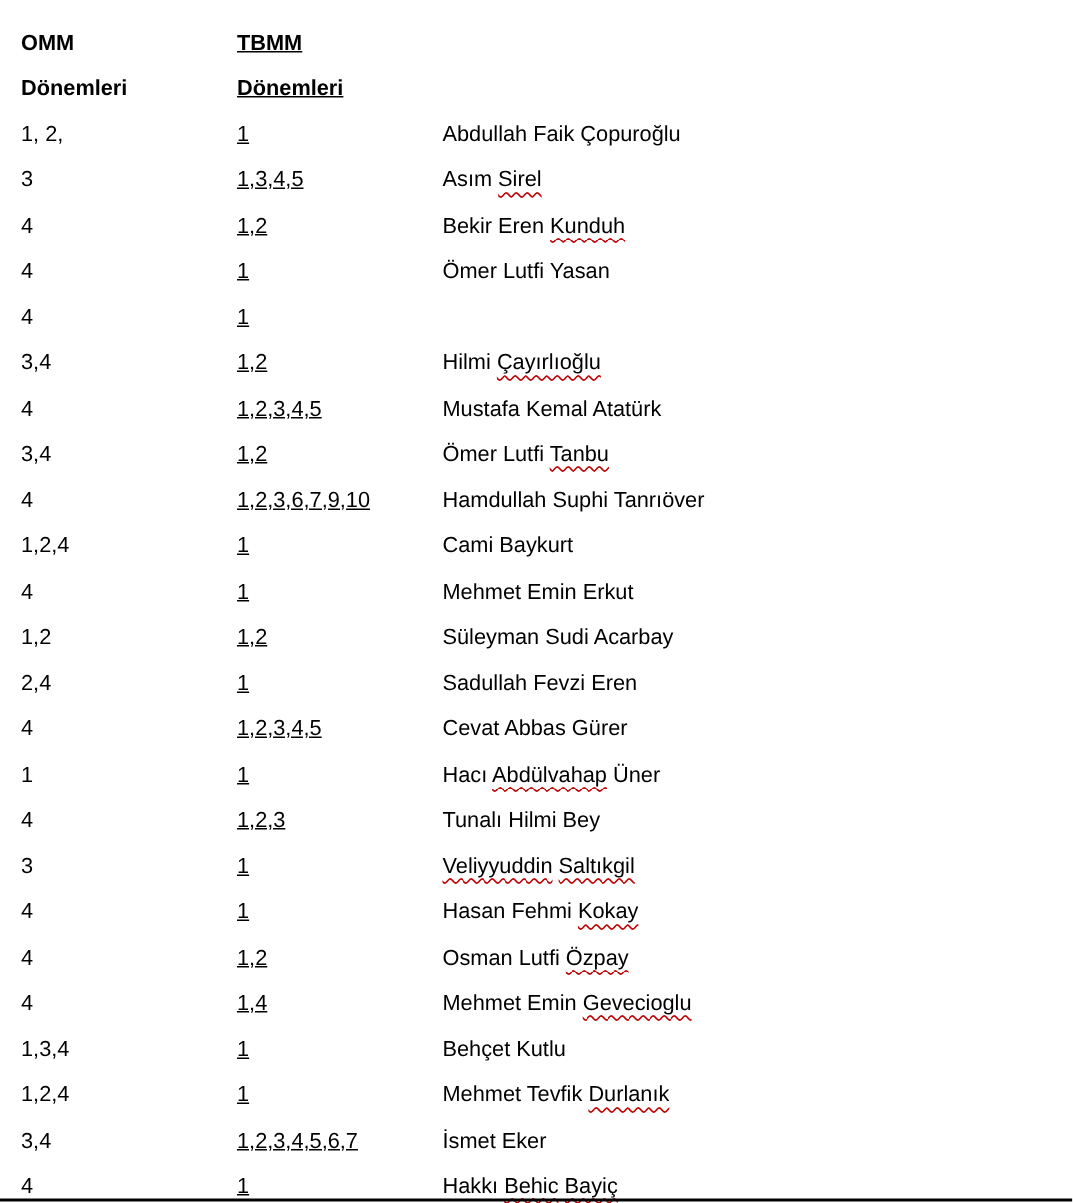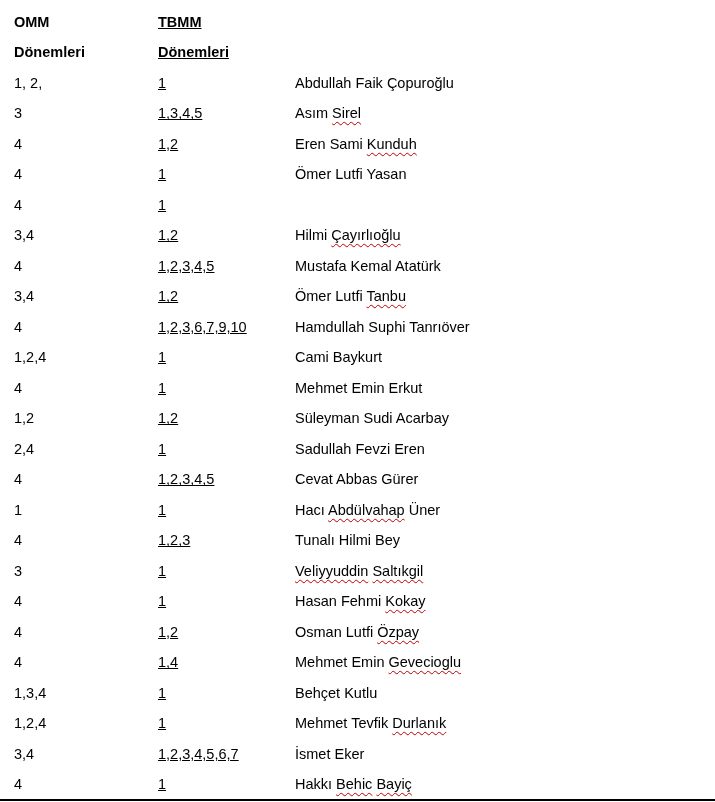--- a/index.html
+++ b/index.html
@@ -15,21 +15,21 @@
     background: #ffffff;
     font-family: "Liberation Sans", sans-serif;
     font-size: 14.5px;
     color: #000000;
     box-sizing: border-box;
     padding-top: 7px;
   }
   .trow {
     display: flex;
     height: 30.5px;
-    align-items: center;
+    align-items: flex-end;
     line-height: 1.15;
   }
   .trow .c1 {
     margin-left: 14px;
     width: 144px;
     flex: 0 0 144px;
   }
   .trow .c2 {
     width: 137px;
     flex: 0 0 137px;
@@ -81,21 +81,21 @@
         <div class="c3"><span>Abdullah Faik Çopuroğlu</span></div>
       </div>
       <div class="trow">
         <div class="c1">3</div>
         <div class="c2">1,3,4,5</div>
         <div class="c3"><span>Asım </span><span class="sq">Sirel</span></div>
       </div>
       <div class="trow">
         <div class="c1">4</div>
         <div class="c2">1,2</div>
-        <div class="c3"><span>Eren Sami </span><span class="sq">Kunduh</span></div>
+        <div class="c3"><span>Bekir Eren </span><span class="sq">Kunduh</span></div>
       </div>
       <div class="trow">
         <div class="c1">4</div>
         <div class="c2">1</div>
         <div class="c3"><span>Ömer Lutfi Yasan</span></div>
       </div>
       <div class="trow">
         <div class="c1">4</div>
         <div class="c2">1</div>
       </div>

